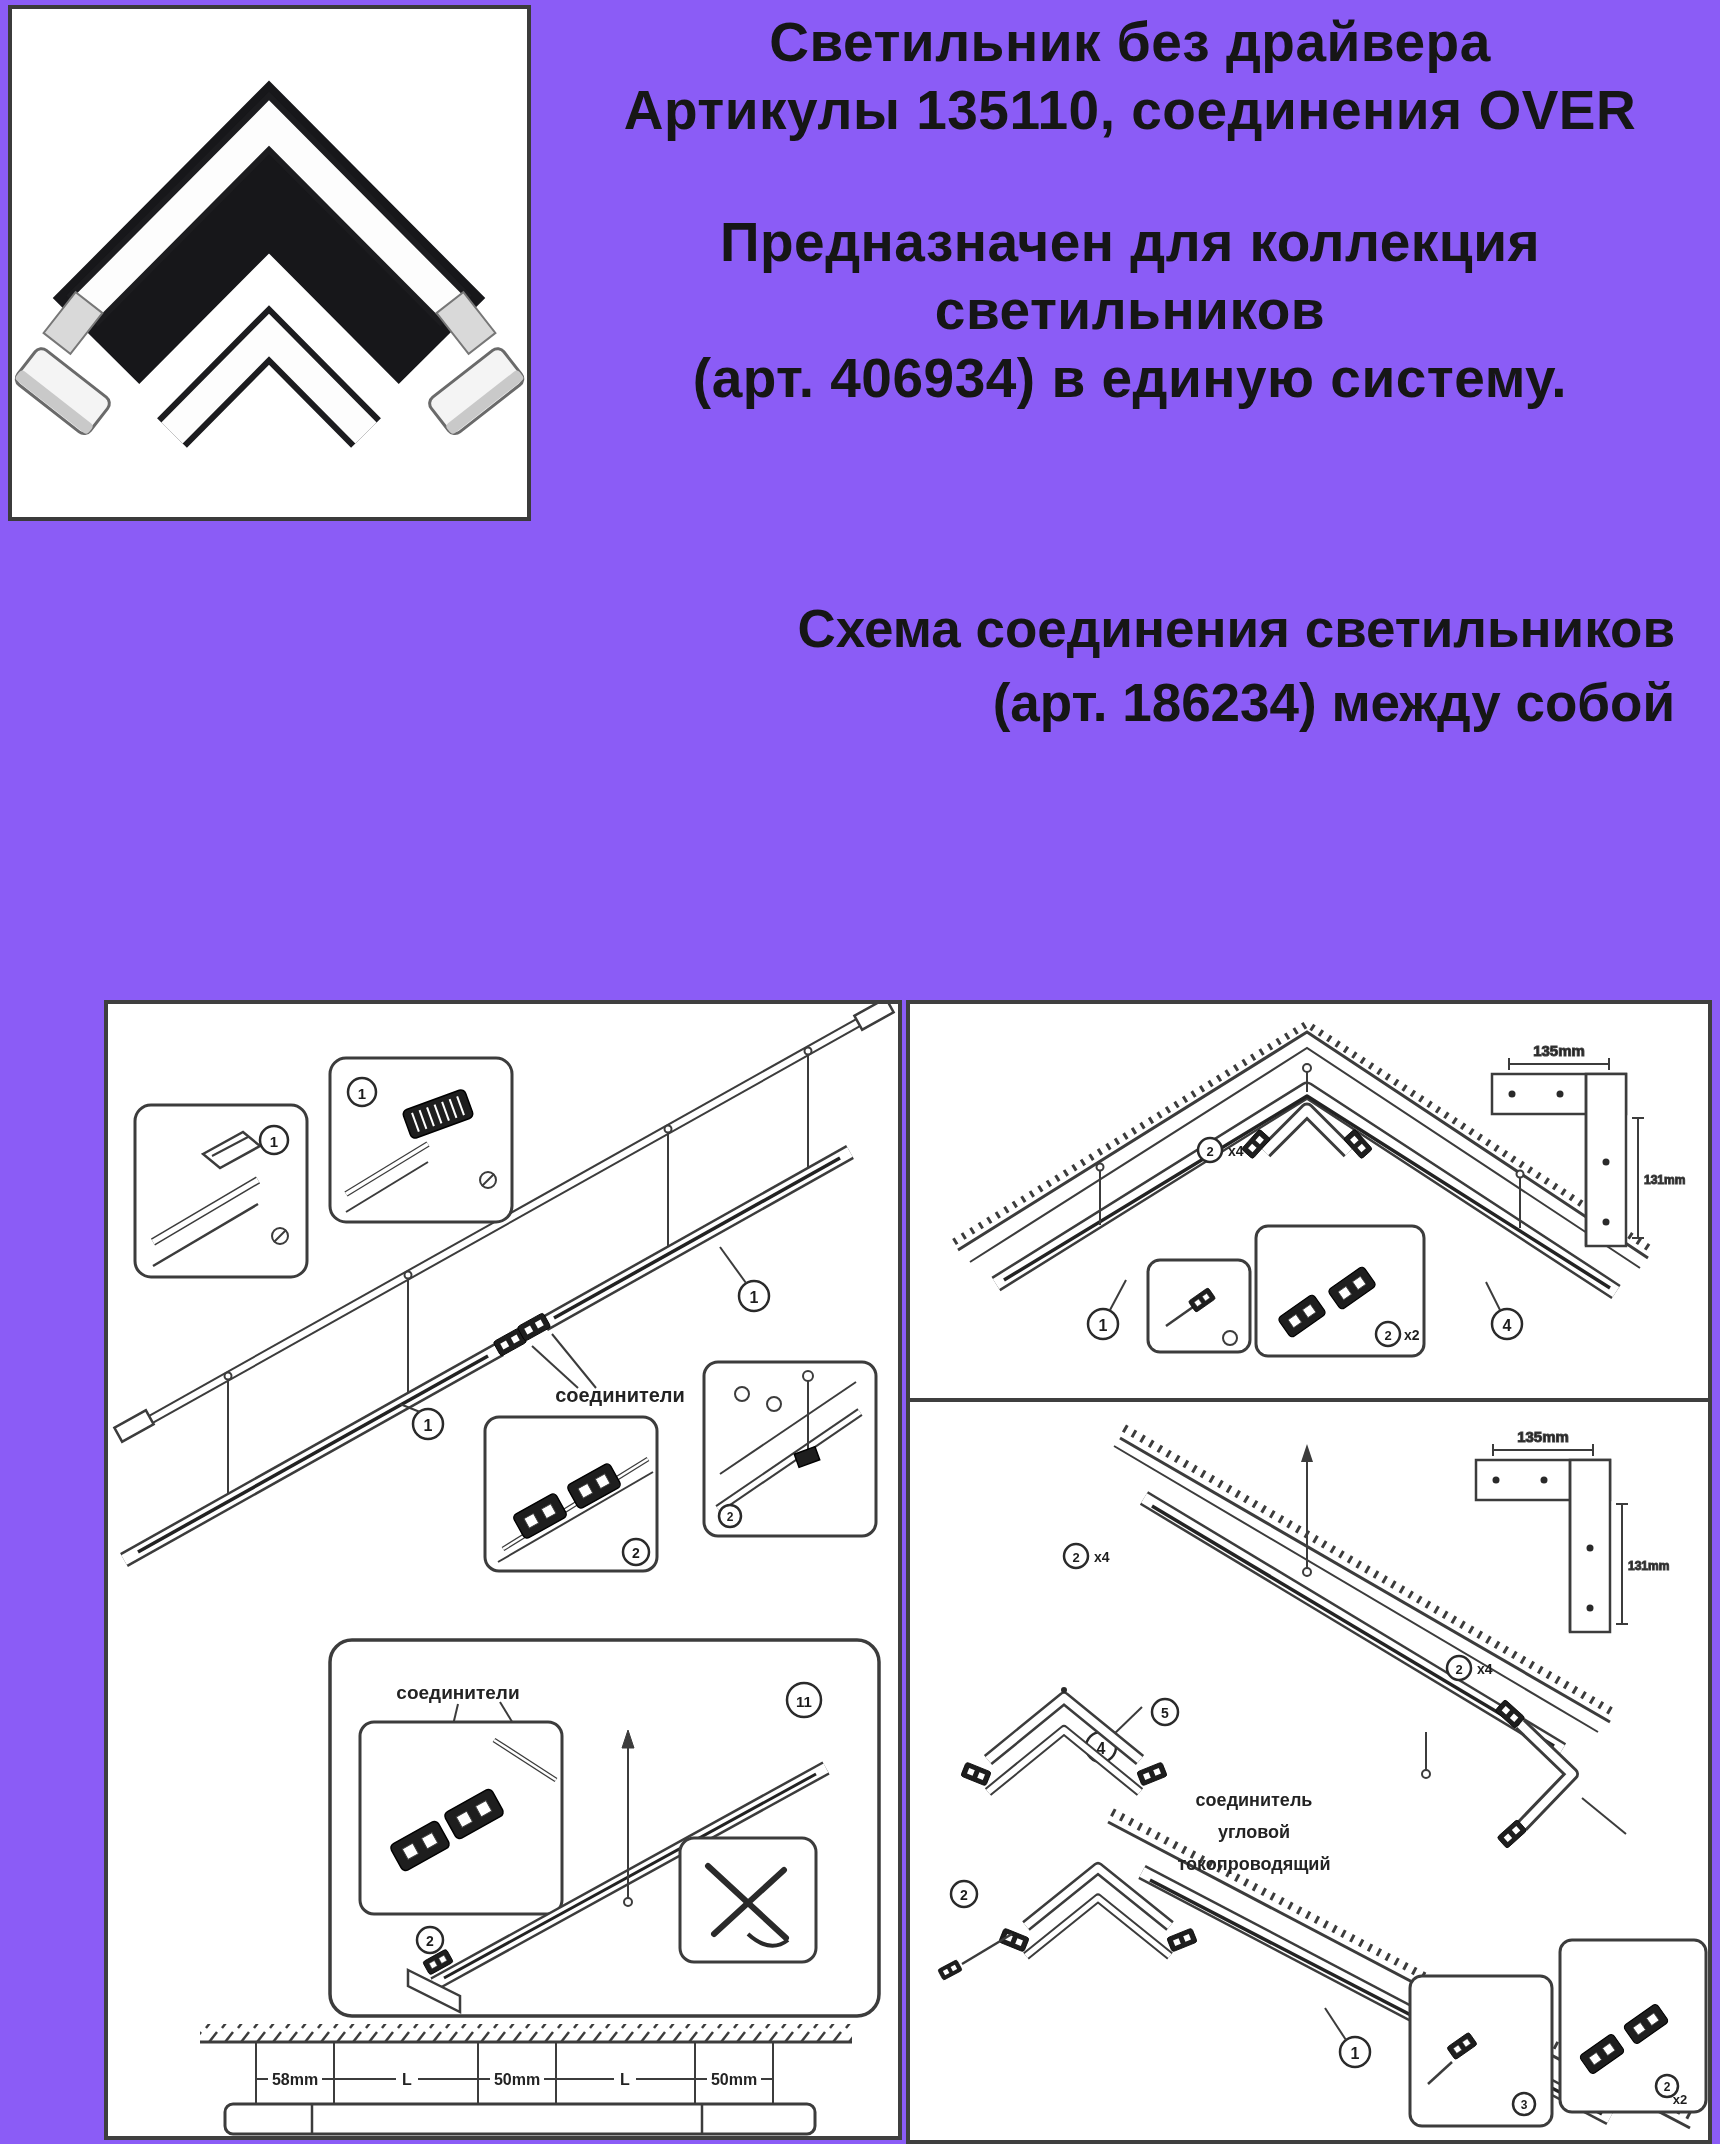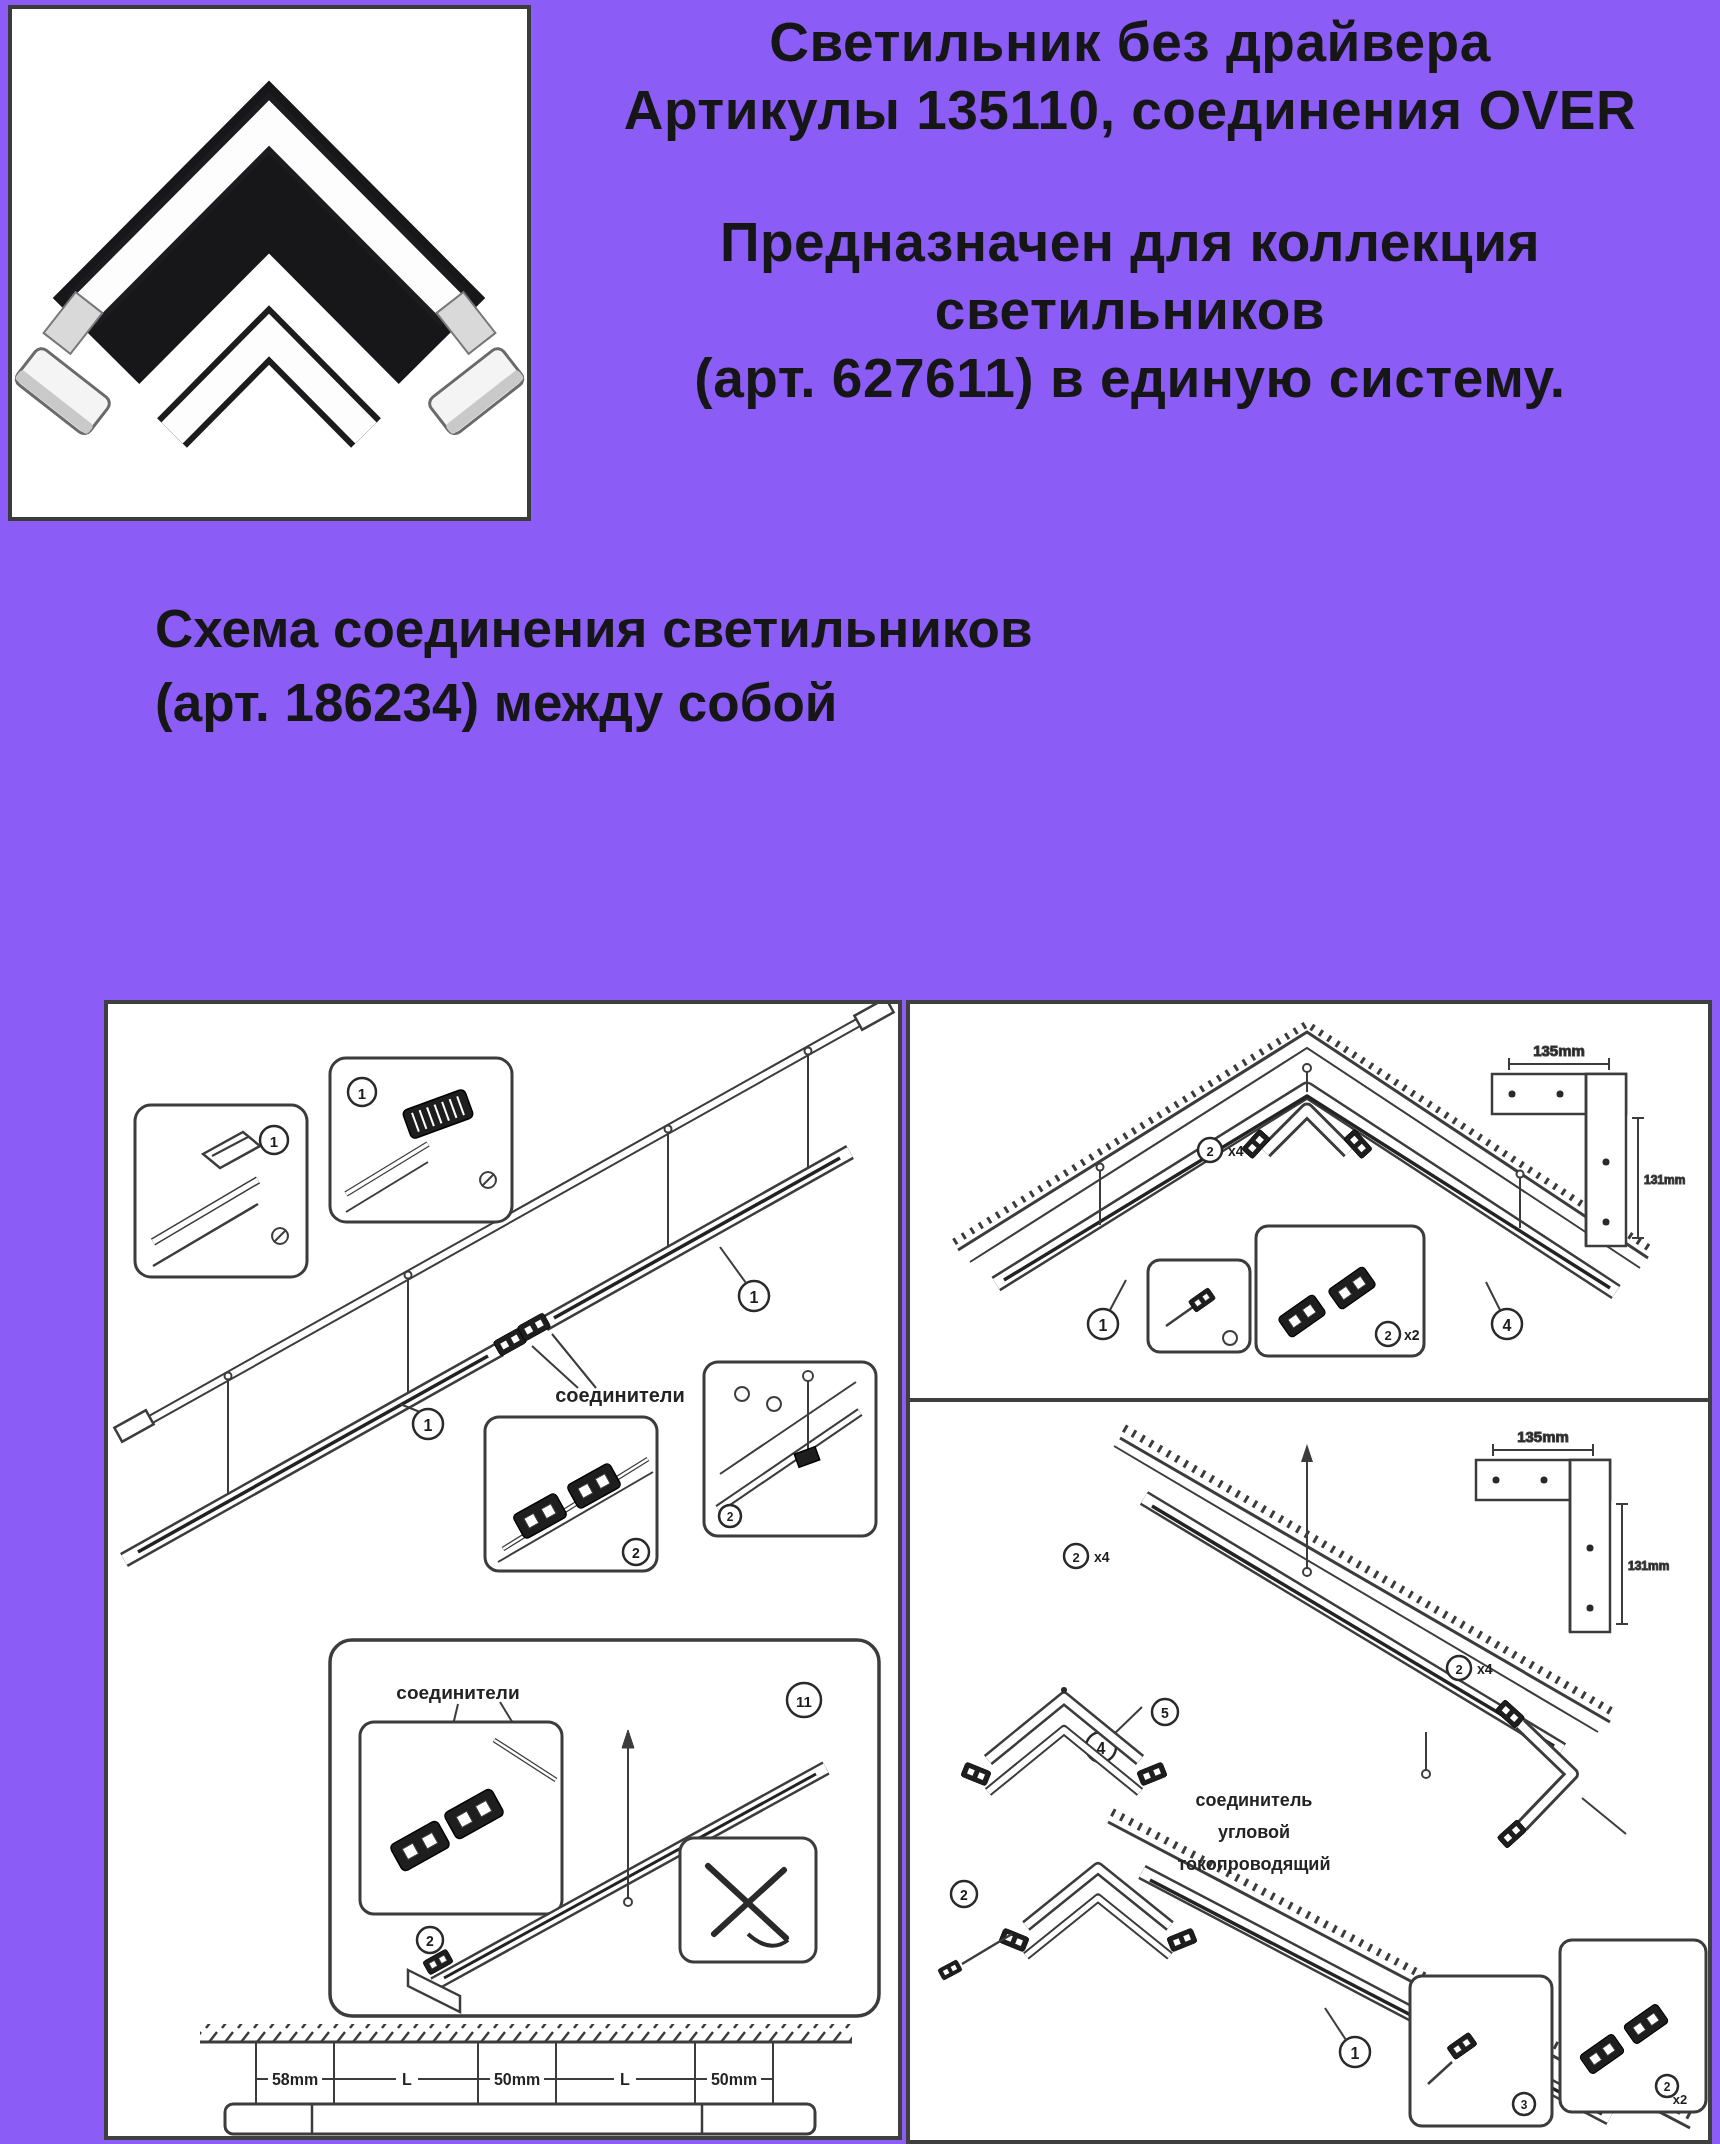--- a/index.html
+++ b/index.html
@@ -11,21 +11,21 @@
   .photo-box{
     position:absolute;left:8px;top:5px;width:523px;height:516px;
     border:4px solid #3b3b3b;background:#fff;box-sizing:border-box;
   }
   .title-block{
     position:absolute;left:545px;top:8px;width:1170px;text-align:center;
     font-weight:700;font-size:55px;line-height:68px;letter-spacing:.5px;
   }
   .title-block .gap{height:64px;}
   .schema-heading{
-    position:absolute;left:155px;top:592px;width:1520px;text-align:left;
+    position:absolute;left:155px;top:592px;width:1520px;text-align:right;
     font-weight:700;font-size:53px;line-height:74px;
   }
   .panel{
     position:absolute;border:4px solid #3f3f3f;background:#fff;box-sizing:border-box;
   }
   .panel-left{left:104px;top:1000px;width:798px;height:1140px;}
   .panel-rt{left:906px;top:1000px;width:806px;height:402px;}
   .panel-rb{left:906px;top:1398px;width:806px;height:746px;}
   svg{display:block;}
   svg text{font-family:"Liberation Sans",sans-serif;}
@@ -69,21 +69,21 @@
       </g>
     </svg>
   </div>
 
   <div class="title-block">
     <div>Светильник без драйвера</div>
     <div>Артикулы 135110, соединения OVER</div>
     <div class="gap"></div>
     <div>Предназначен для коллекция</div>
     <div>светильников</div>
-    <div>(арт. 627611) в единую систему.</div>
+    <div>(арт. 406934) в единую систему.</div>
   </div>
 
   <div class="schema-heading">
     <div>Схема соединения светильников</div>
     <div>(арт. 186234) между собой</div>
   </div>
 
   <div class="panel panel-left">
   <svg width="790" height="1132" viewBox="0 0 790 1132">
     <defs>

